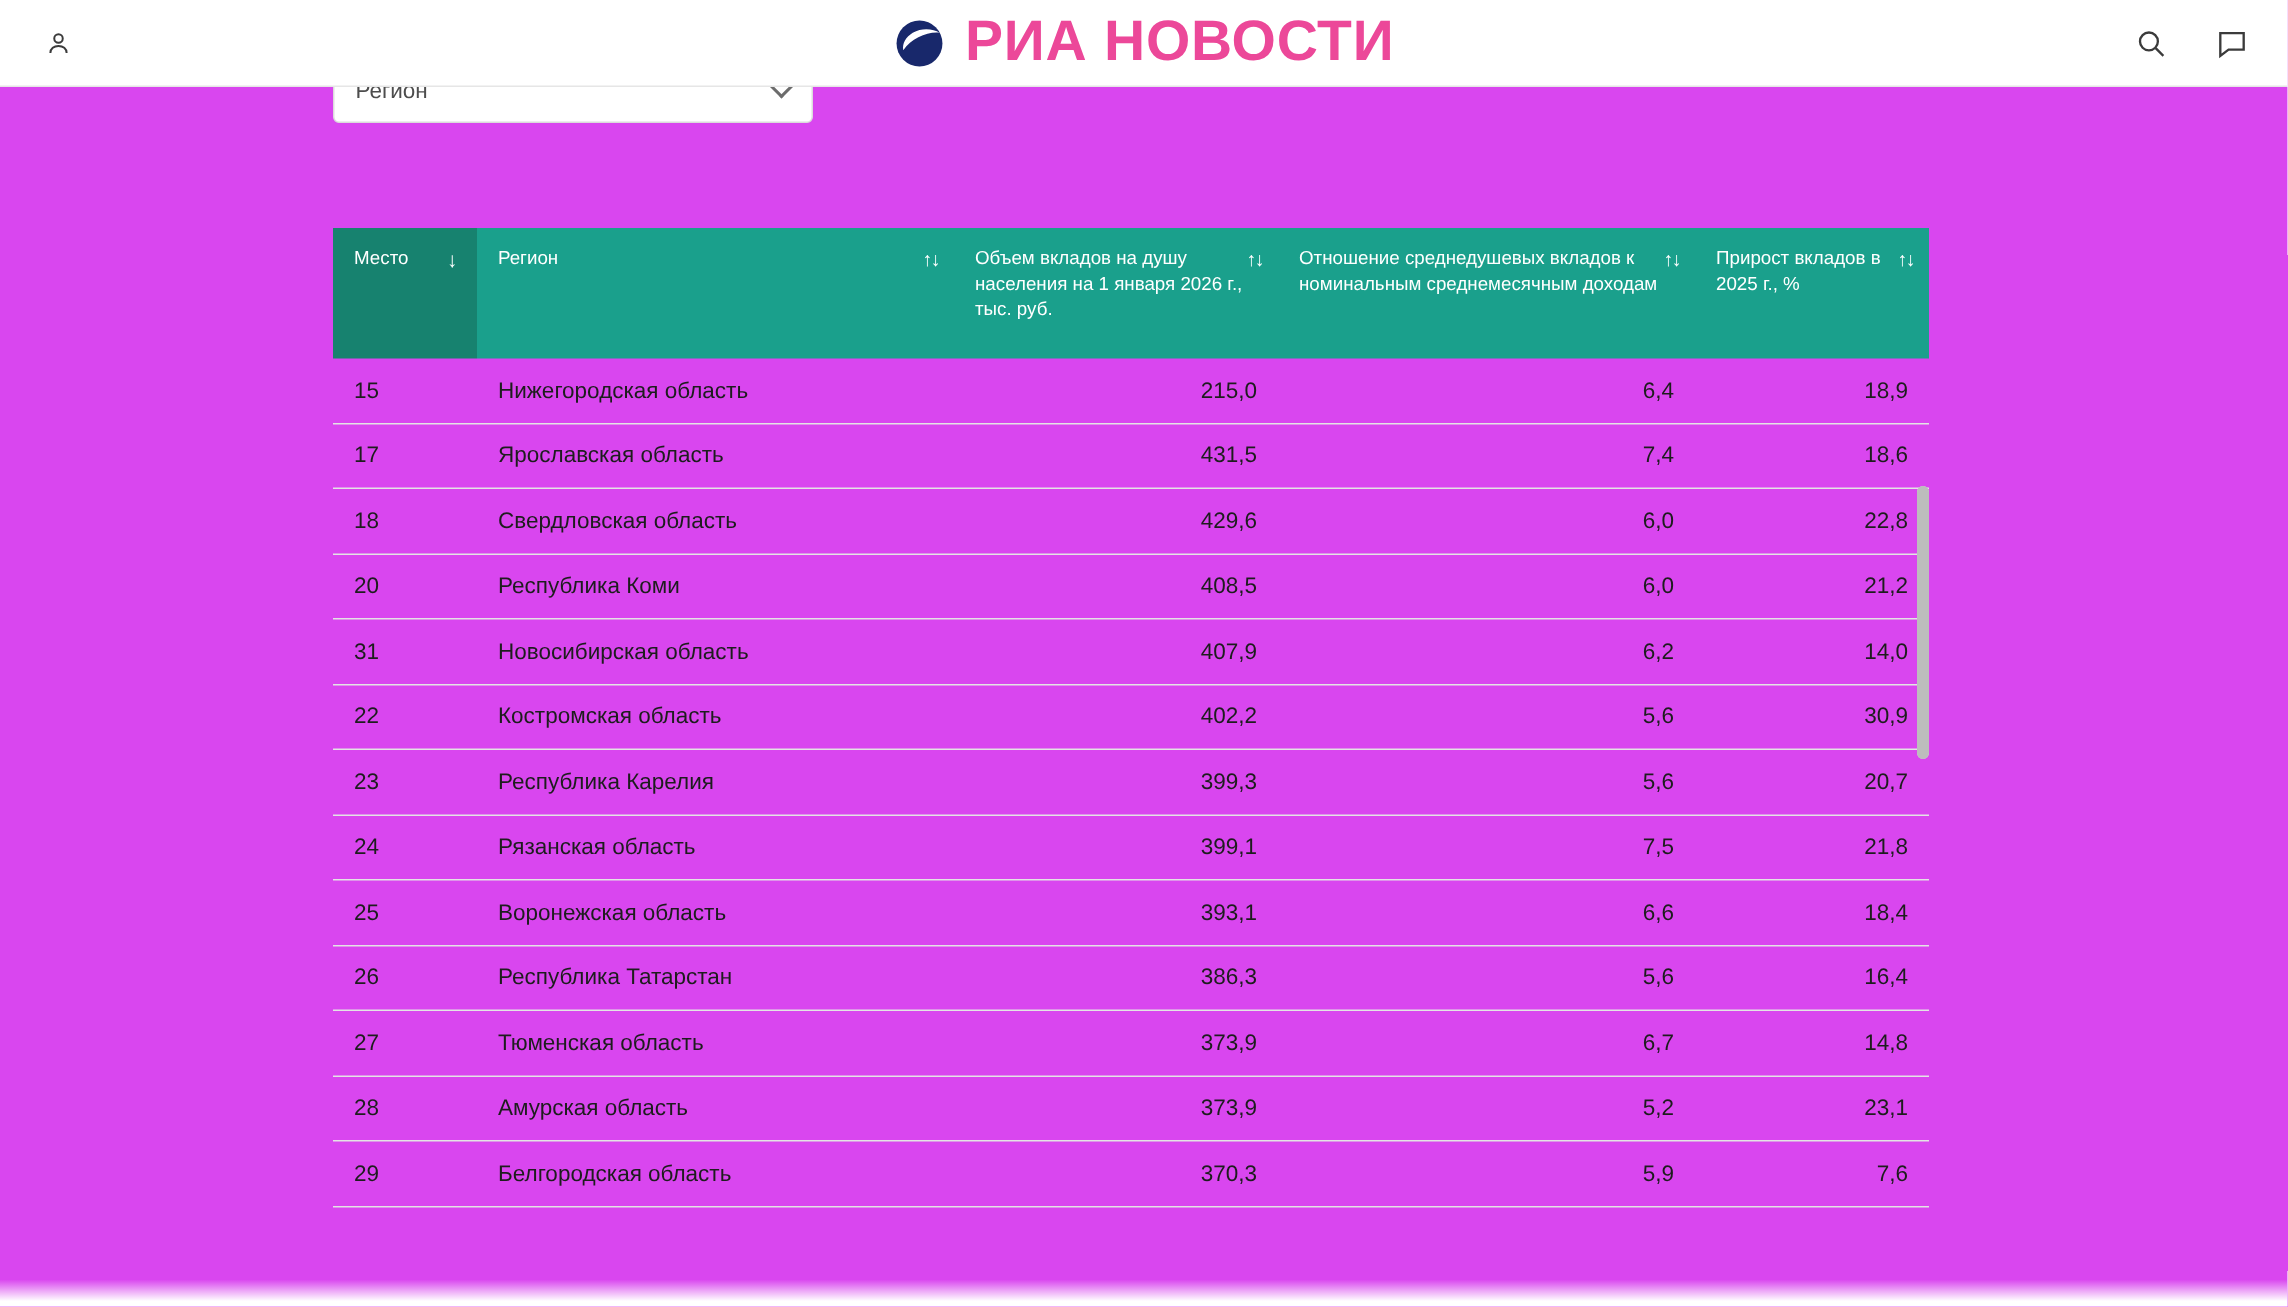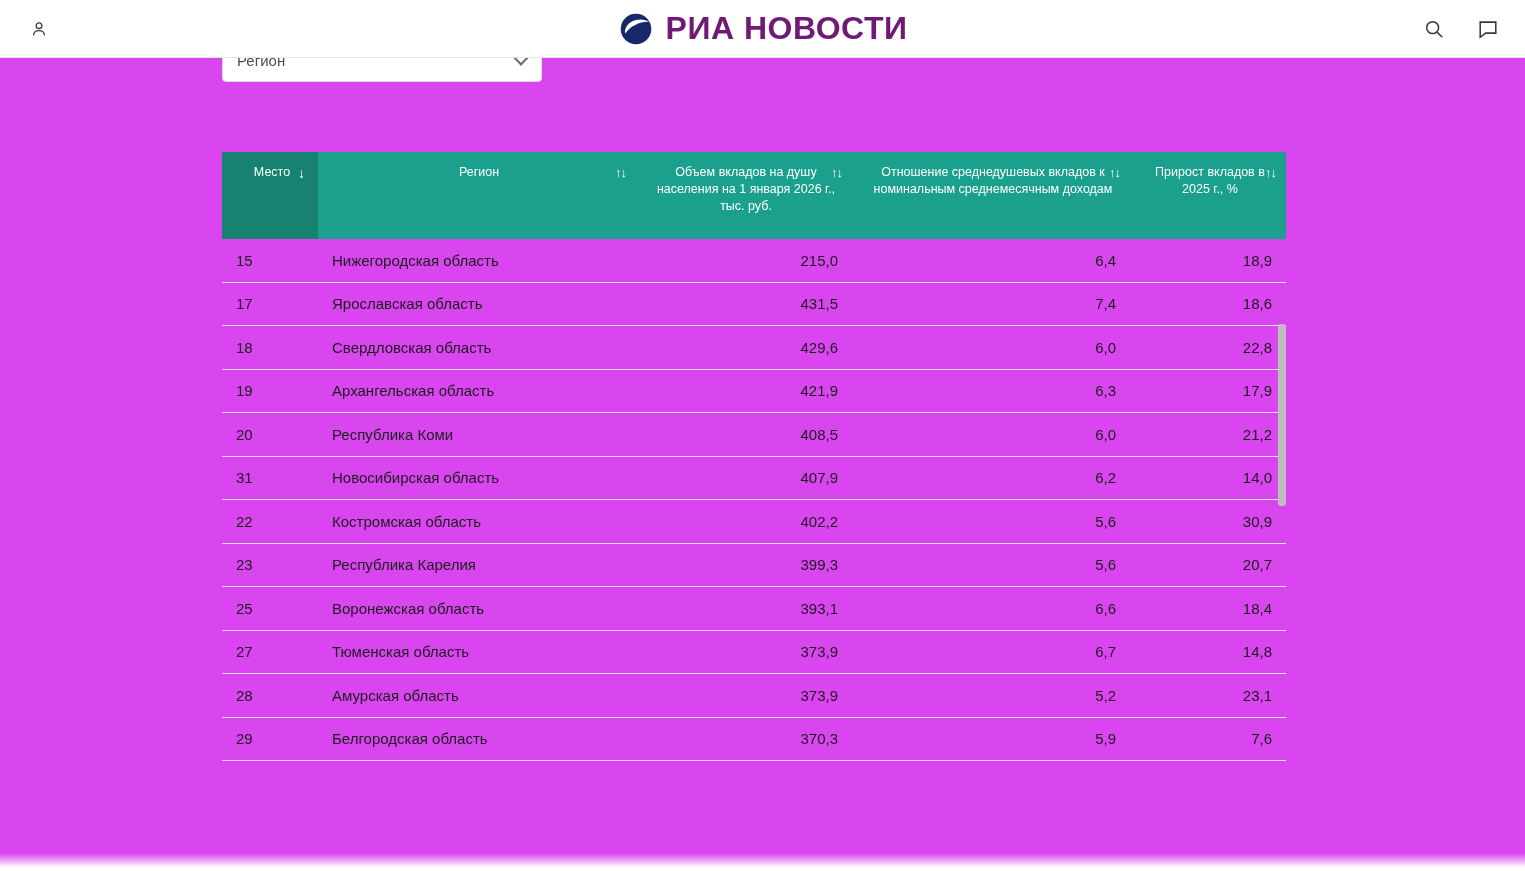--- a/index.html
+++ b/index.html
@@ -40,24 +40,24 @@
     color: #3b3b3b;
     cursor: pointer;
   }
   .brand {
     display: flex;
     align-items: center;
     gap: 12px;
   }
   .brand-logo { width: 36px; height: 36px; display: block; }
   .brand-text {
-    font-size: 32px;
+    font-size: 38px;
     font-weight: bold;
     letter-spacing: 0.5px;
-    color: #701a75;
+    color: #ec4899;
     font-family: "Liberation Sans", sans-serif;
   }
 
   
   .page {
     position: relative;
     width: 1525px;
     height: 813px;
     background: #d946ef;
     overflow: hidden;
@@ -103,21 +103,21 @@
   }
   table.rating thead th {
     background: #1aa08c;
     color: #ffffff;
     font-size: 12.5px;
     font-weight: normal;
     line-height: 1.35;
     vertical-align: top;
     padding: 12px 10px 24px 14px;
     height: 69px;
-    text-align: center;
+    text-align: left;
     position: relative;
   }
   table.rating thead th.place {
     background: #17826f;
     width: 96px;
   }
   th .sort-glyph {
     position: absolute;
     right: 10px;
     top: 12px;
@@ -267,27 +267,20 @@
             <td class="val-ratio">7,4</td>
             <td class="val-growth">18,6</td>
           </tr>
           <tr>
             <td class="num-place">18</td>
             <td class="">Свердловская область</td>
             <td class="val">429,6</td>
             <td class="val-ratio">6,0</td>
             <td class="val-growth">22,8</td>
           </tr>
-          <tr>
-            <td class="num-place">19</td>
-            <td class="">Архангельская область</td>
-            <td class="val">421,9</td>
-            <td class="val-ratio">6,3</td>
-            <td class="val-growth">17,9</td>
-          </tr>
           <tr class="divider">
             <td class="num-place">20</td>
             <td class="">Республика Коми</td>
             <td class="val">408,5</td>
             <td class="val-ratio">6,0</td>
             <td class="val-growth">21,2</td>
           </tr>
           <tr>
             <td class="num-place">31</td>
             <td class="">Новосибирская область</td>
@@ -303,27 +296,41 @@
             <td class="val-growth">30,9</td>
           </tr>
           <tr>
             <td class="num-place">23</td>
             <td class="">Республика Карелия</td>
             <td class="val">399,3</td>
             <td class="val-ratio">5,6</td>
             <td class="val-growth">20,7</td>
           </tr>
           <tr>
+            <td class="num-place">24</td>
+            <td class="">Рязанская область</td>
+            <td class="val">399,1</td>
+            <td class="val-ratio">7,5</td>
+            <td class="val-growth">21,8</td>
+          </tr>
+          <tr>
             <td class="num-place">25</td>
             <td class="">Воронежская область</td>
             <td class="val">393,1</td>
             <td class="val-ratio">6,6</td>
             <td class="val-growth">18,4</td>
           </tr>
           <tr>
+            <td class="num-place">26</td>
+            <td class="">Республика Татарстан</td>
+            <td class="val">386,3</td>
+            <td class="val-ratio">5,6</td>
+            <td class="val-growth">16,4</td>
+          </tr>
+          <tr>
             <td class="num-place">27</td>
             <td class="">Тюменская область</td>
             <td class="val">373,9</td>
             <td class="val-ratio">6,7</td>
             <td class="val-growth">14,8</td>
           </tr>
           <tr>
             <td class="num-place">28</td>
             <td class="">Амурская область</td>
             <td class="val">373,9</td>

